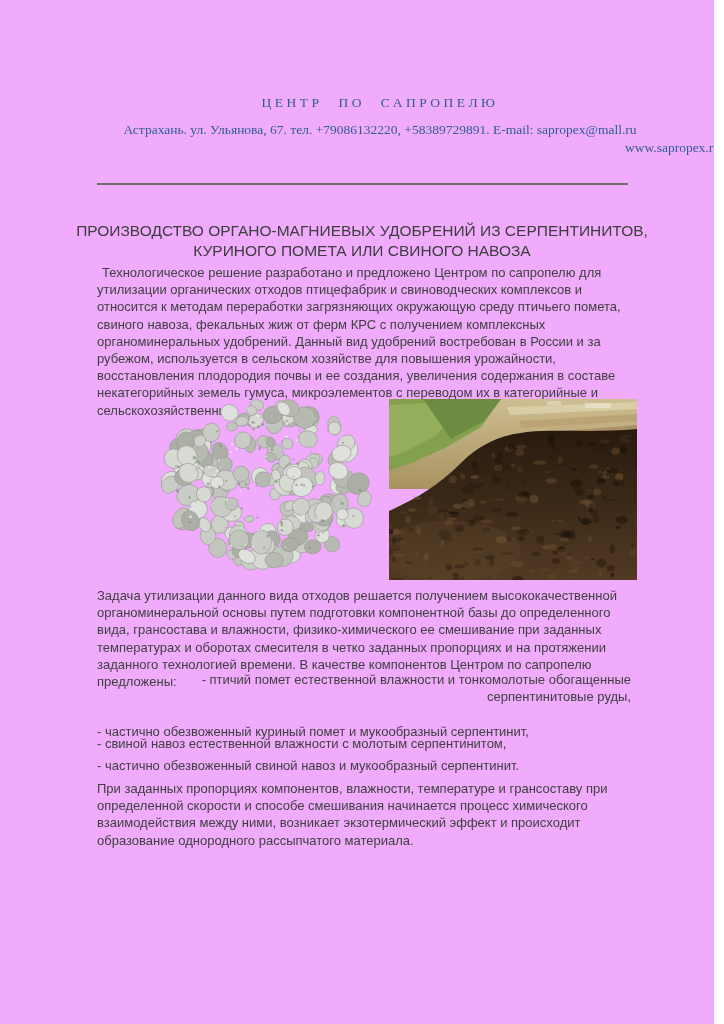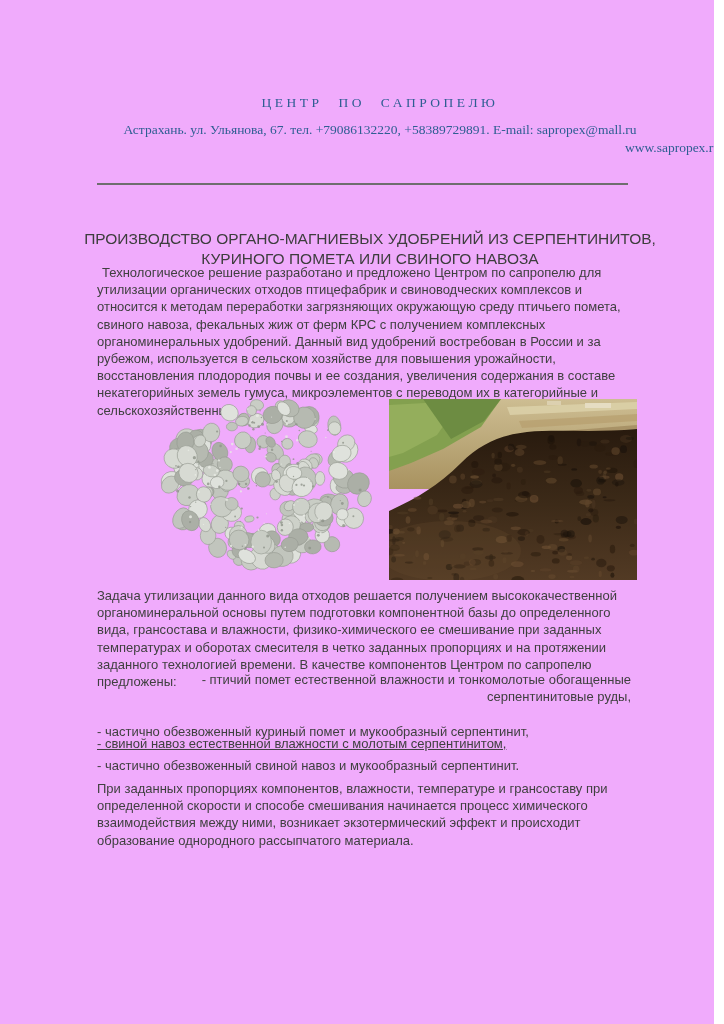--- a/index.html
+++ b/index.html
@@ -20,30 +20,30 @@
   .website-line{
     position:absolute;top:140px;left:40px;width:680px;text-align:right;
     font-family:"Liberation Serif", serif;font-size:13.5px;color:var(--accent,#2e5e92);
   }
   .rule{
     position:absolute;top:183px;left:97px;width:531px;height:2px;
     background:#6e6e6e;border:none;margin:0;
   }
   .doc-title{
     position:absolute;top:221px;left:60px;width:604px;text-align:center;
-    font-size:15.5px;line-height:19.5px;color:#3d3d3d;font-weight:normal;margin:8px;
+    font-size:15.5px;line-height:19.5px;color:#3d3d3d;font-weight:normal;margin:0;
   }
   .para{
     position:absolute;left:97px;width:534px;font-size:13px;line-height:17.2px;
     color:#404040;margin:0;
   }
   #p-intro{top:264px;text-indent:5px;}
   #p-task{top:587px;}
   .bullet{position:absolute;left:97px;width:534px;font-size:13px;line-height:17.2px;margin:0;}
-  #b-0{top:671px;text-align:right;} #b-1{top:723px;} #b-2{top:735px;text-decoration:underline;} #b-3{top:757px;}
+  #b-0{top:671px;text-align:right;} #b-1{top:723px;} #b-2{top:735px;} #b-3{top:757px;}
   #p-process{top:780px;}
   .figure{position:absolute;}
   #fig-granules{top:393px;left:149px;}
   #fig-manure{top:399px;left:389px;}
 </style>
 </head>
 <body>
 
 <div class="page">
 

